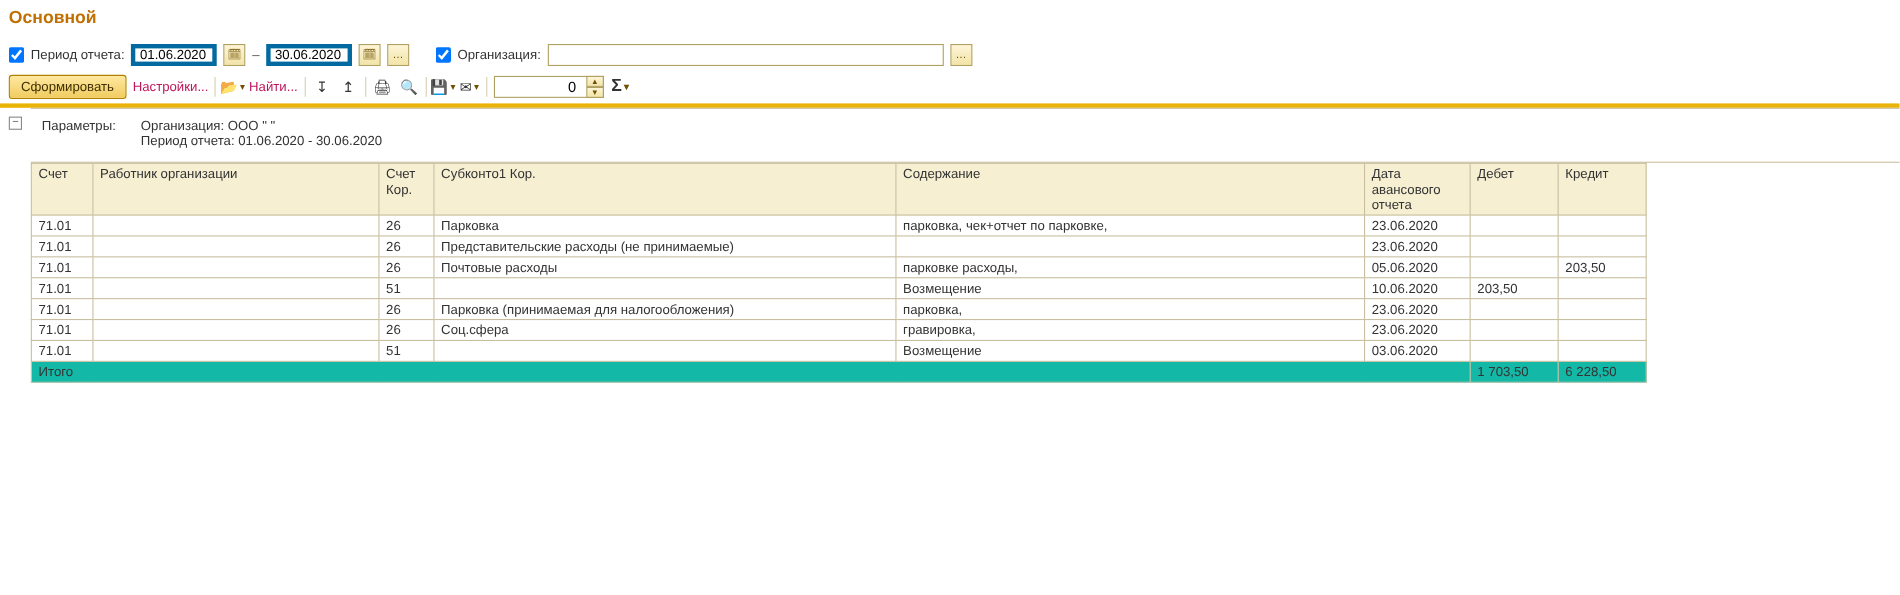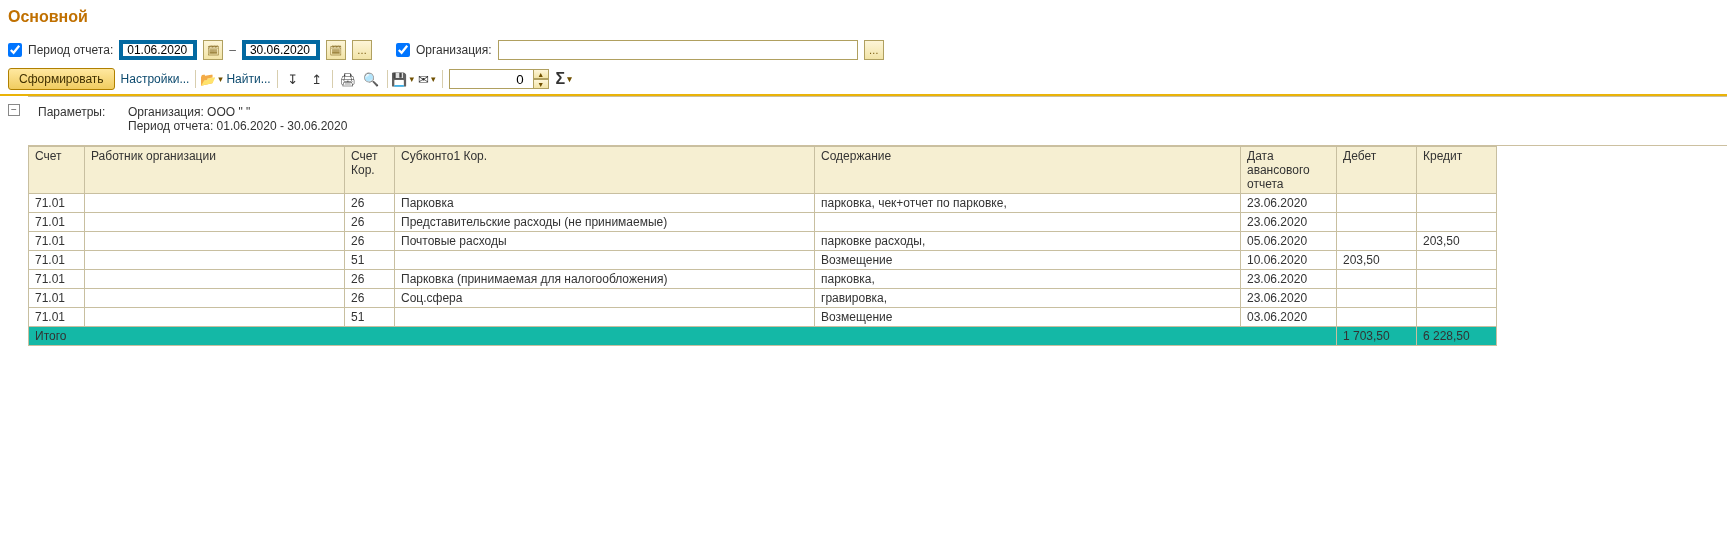--- a/index.html
+++ b/index.html
@@ -56,34 +56,34 @@
     height: 20px;
     border: 1px solid #b0a060;
     padding: 1px 4px;
     background:#fff;
   }
   .toolbar {
     display: flex;
     align-items: center;
     gap: 6px;
     padding: 4px 8px;
-    border-bottom: 2px solid #eab308;
+    border-bottom: 4px solid #eab308;
   }
   .btn-primary {
     height: 22px;
     border: 1px solid #b08000;
     background: linear-gradient(#ffe8a0,#f0cc60);
     border-radius: 3px;
     padding: 0 10px;
     font-size: 12px;
     color: #403000;
     cursor: pointer;
   }
   .link-btn {
-    color: #0c4a6e;
+    color: #be185d;
     cursor: pointer;
     display:inline-flex;
     align-items:center;
     gap:3px;
   }
   .tb-sep {
     width:1px;
     height:18px;
     background:#d8ceae;
   }

